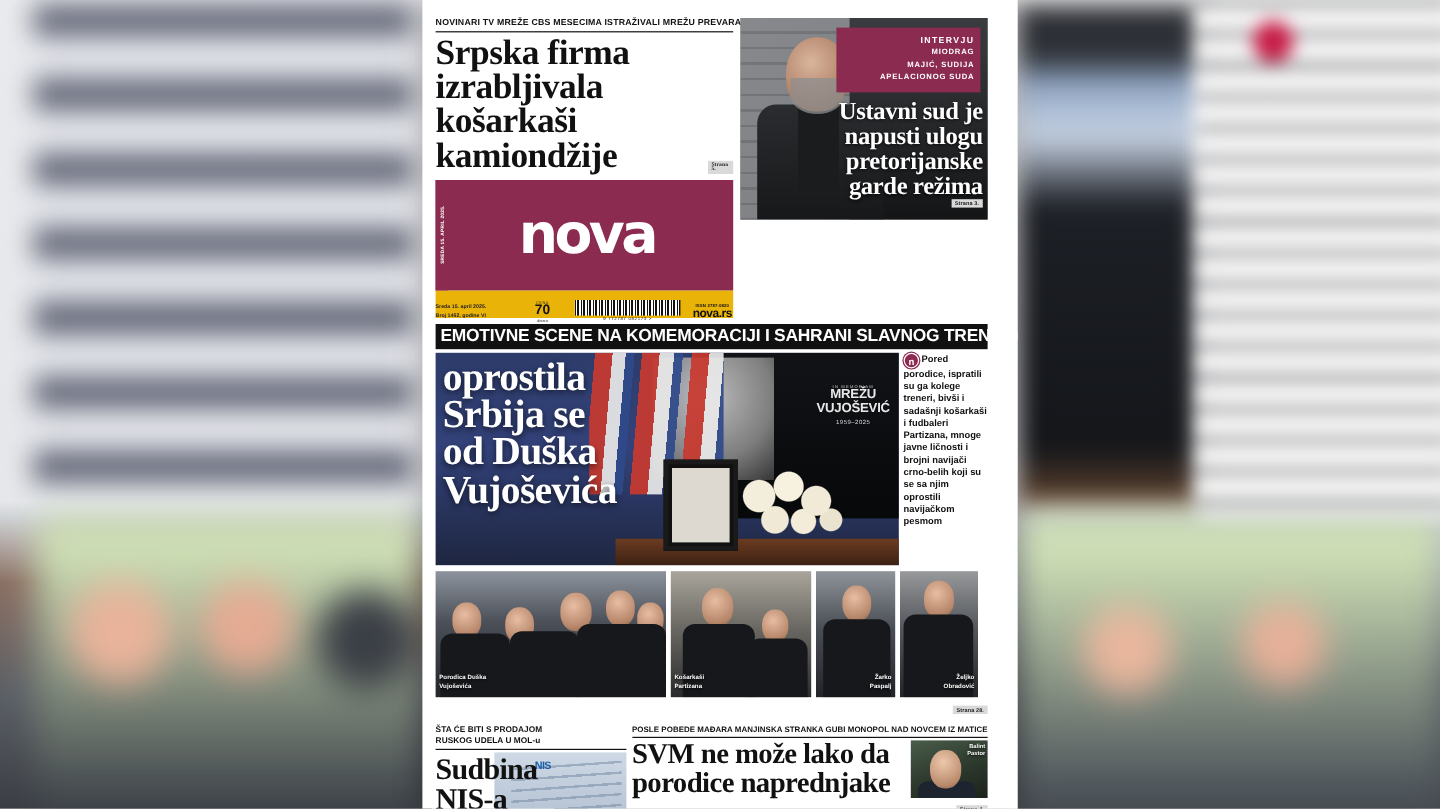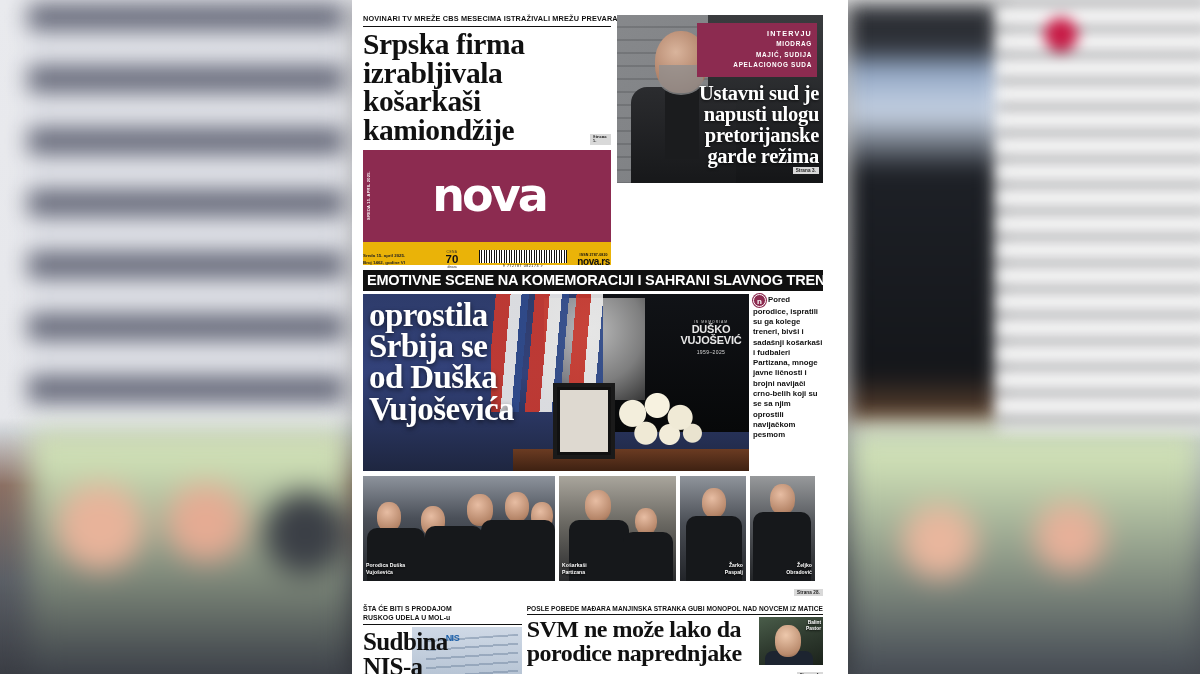--- a/index.html
+++ b/index.html
@@ -411,21 +411,21 @@
     </div>
 
     <div class="band">EMOTIVNE SCENE NA KOMEMORACIJI I SAHRANI SLAVNOG TRENERA</div>
 
     <div class="memgrid">
       <div class="mem-photo">
         <div class="mp-board"></div>
         <div class="mp-portrait"></div>
         <div class="mp-inmem">
           <div class="s">IN MEMORIAM</div>
-          <div class="n">DUŠKO</div>
+          <div class="n">MREŽU</div>
           <div class="n">VUJOŠEVIĆ</div>
           <div class="y">1959–2025</div>
         </div>
         <div class="mp-flags"></div>
         <div class="mp-table"></div>
         <div class="mp-frame">
             <i></i>
           </div>
         <div class="mp-flowers"></div>
         <div class="mem-head">

